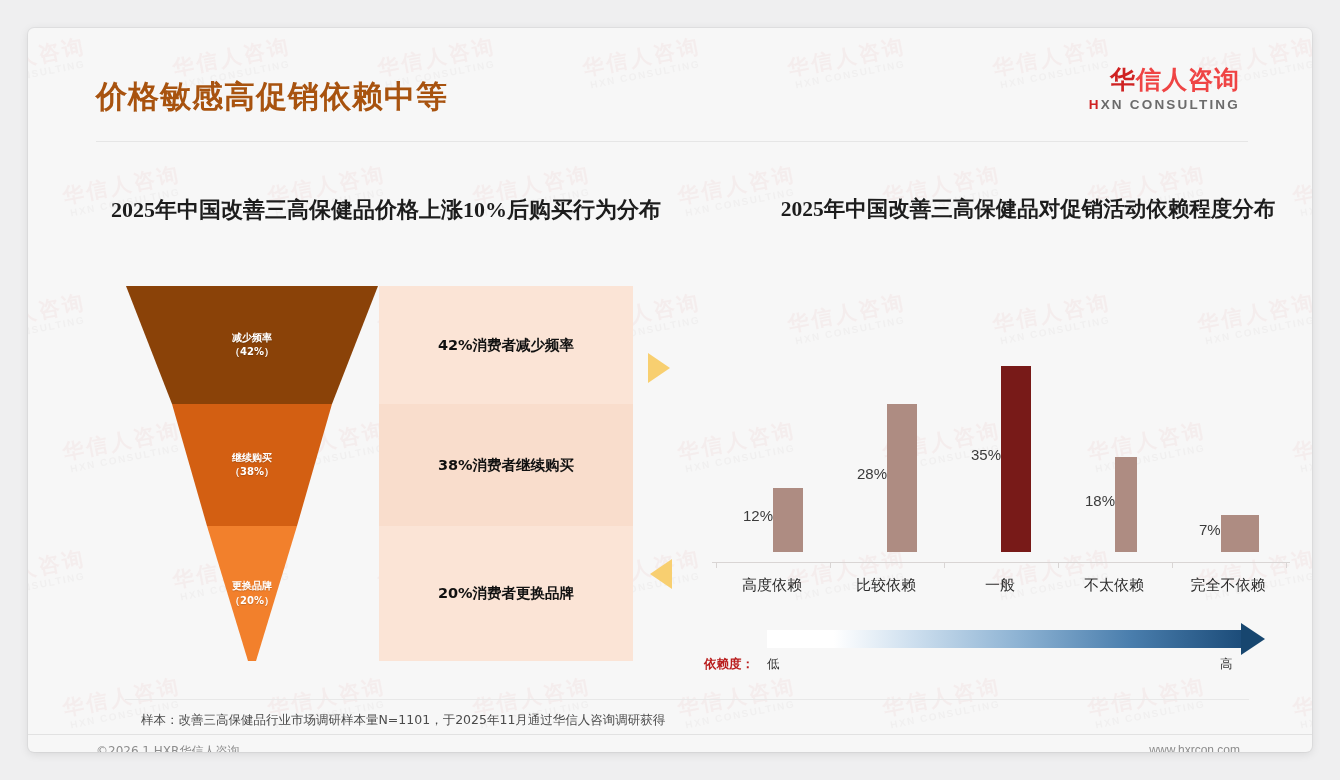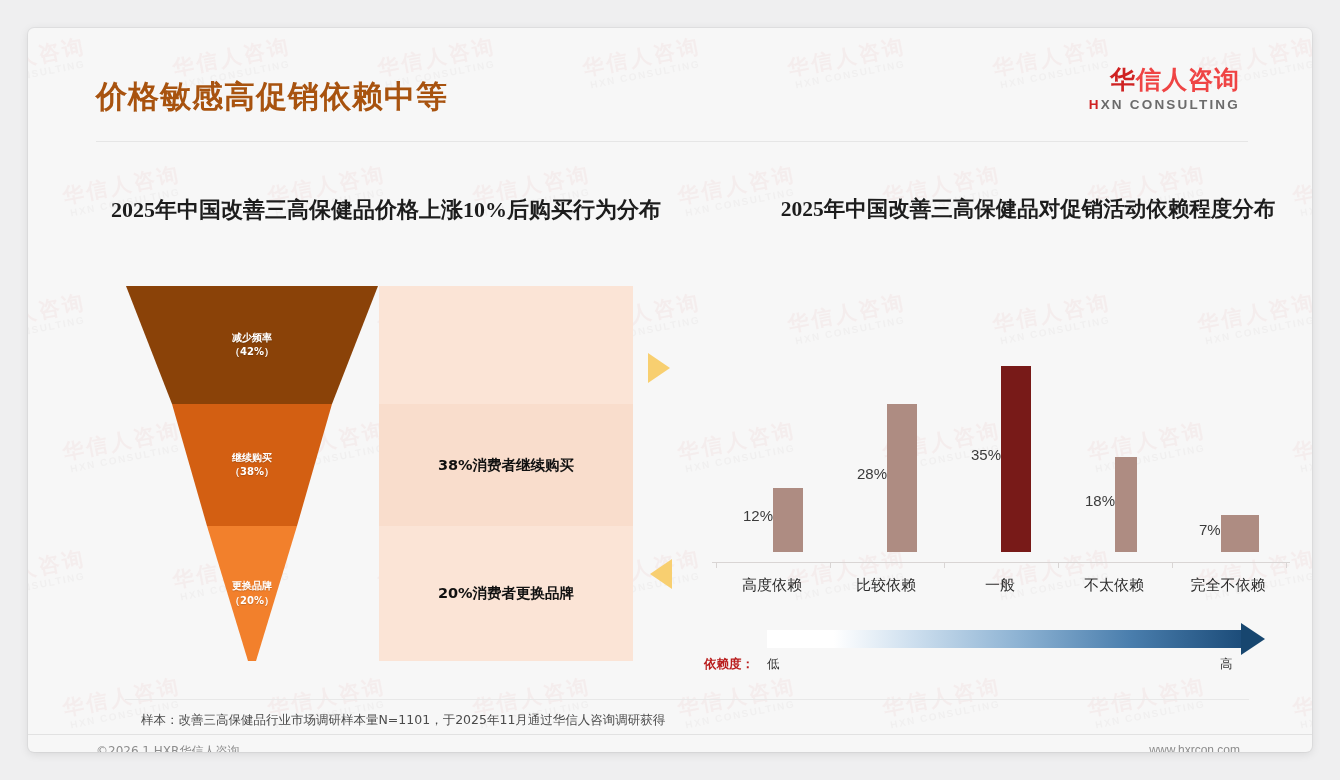--- a/index.html
+++ b/index.html
@@ -386,20 +386,21 @@
         <div class="fn-bg" style="background: rgb(251, 228, 214);"></div>
         <svg width="508" height="118" viewBox="0 0 508 118" style="position: absolute; left: 0px; top: 0px;">
           <polygon points="1,0 253,0 207,118 47,118" fill="#8a4208"></polygon>
         </svg>
         <div class="fn-shape" style="width: 254px;">
           <div class="fn-label">
             <div>减少频率</div>
             <div>（42%）</div>
           </div>
         </div>
+        <div class="fn-note">42%消费者减少频率</div>
       </div>
       <div class="fn-row" style="top: 118px; height: 122px;">
         <div class="fn-bg" style="background: rgb(249, 221, 204);"></div>
         <svg width="508" height="122" viewBox="0 0 508 122" style="position: absolute; left: 0px; top: 0px;">
           <polygon points="47,0 207,0 172,122 82,122" fill="#d35f12"></polygon>
         </svg>
         <div class="fn-shape" style="width: 254px;">
           <div class="fn-label">
             <div>继续购买</div>
             <div>（38%）</div>

